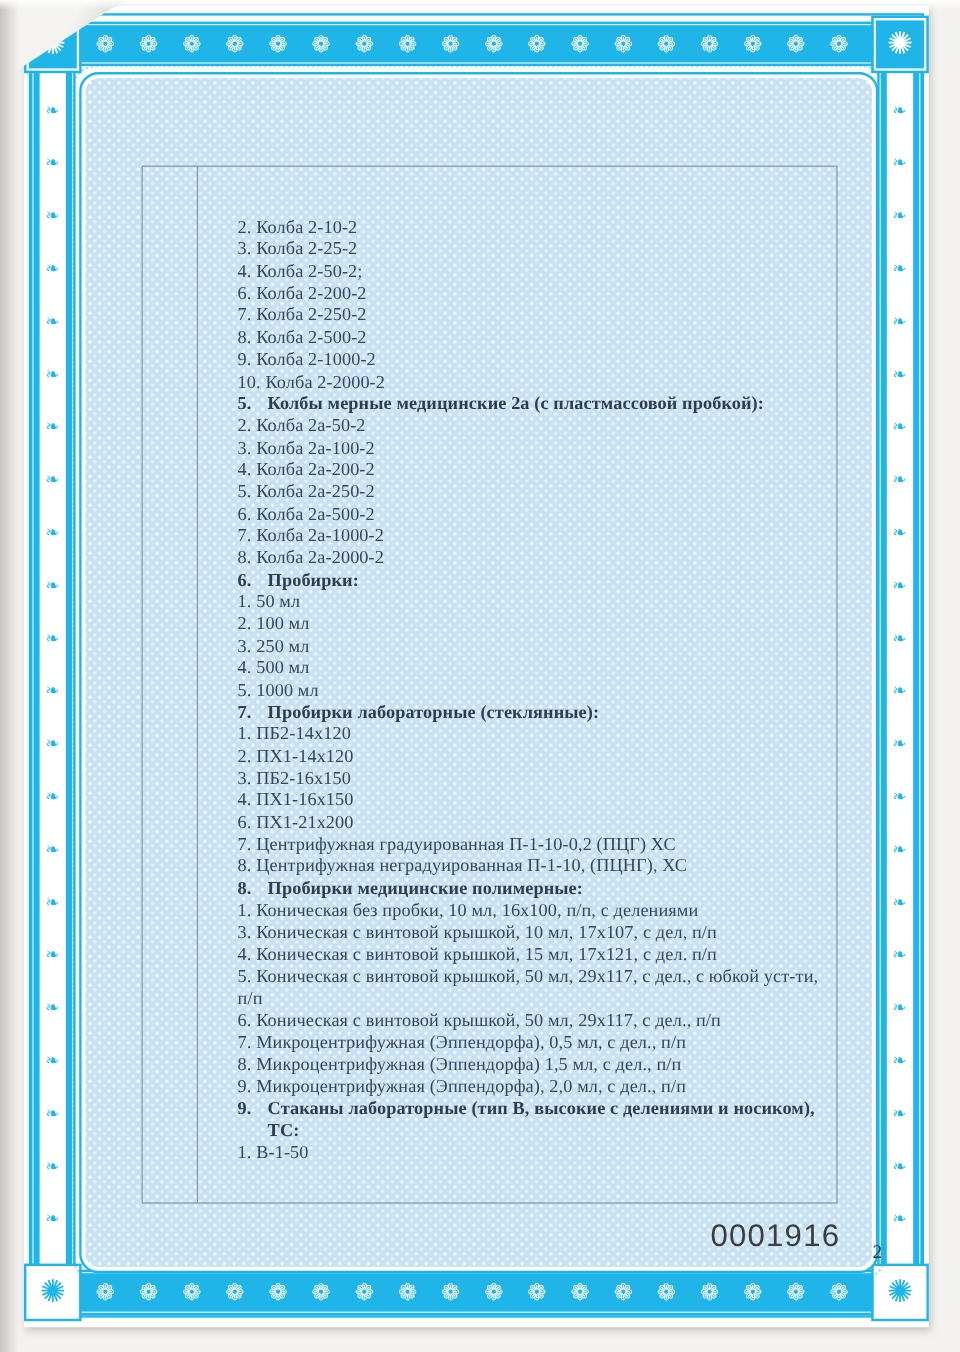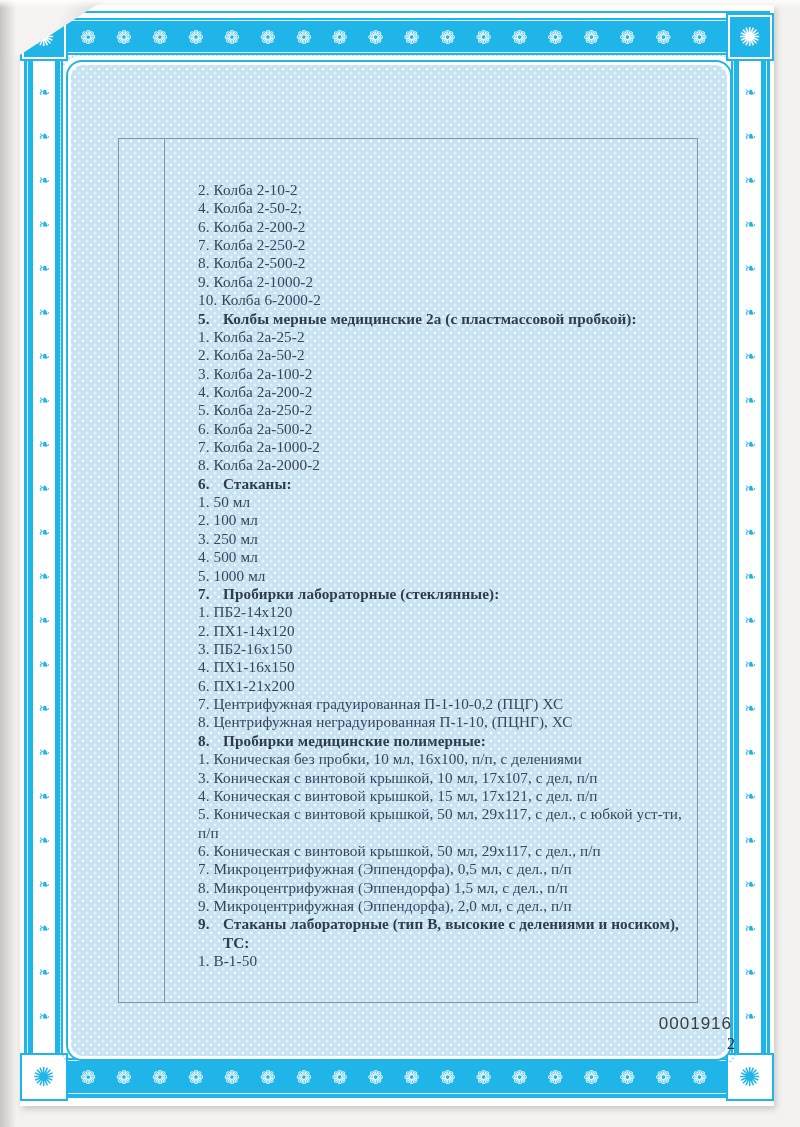--- a/index.html
+++ b/index.html
@@ -62,22 +62,22 @@
         border:1px solid var(--table-line);}
   .table-divider{position:absolute;left:45px;top:0;bottom:0;width:1px;background:var(--table-line);}
   .content{position:absolute;left:79px;top:2px;width:493px;color:var(--text);
         font-size:15.2px;line-height:18.36px;letter-spacing:.1px;margin-top:40px;}
   .sec-head{display:flex;font-weight:bold;color:var(--text-bold);}
   .sec-num{flex:0 0 25px;}
   .sec-title{flex:1;}
   .item{font-weight:normal;}
 
   
-  .serial{position:absolute;left:592px;top:1014px;width:140px;text-align:right;z-index:20;
-        font-family:"Liberation Sans","DejaVu Sans",sans-serif;font-size:17px;
+  .serial{position:absolute;left:592px;top:1014px;width:140px;text-align:left;z-index:20;
+        font-family:"Liberation Sans","DejaVu Sans",sans-serif;font-size:26px;
         letter-spacing:1px;color:var(--serial-text);}
   .pagenum{position:absolute;left:727px;top:1035px;z-index:20;font-size:16px;
         color:#2e2e33;font-family:"Liberation Serif",serif;}
 
   
   .fold{position:absolute;left:0;top:0;width:104px;height:68px;z-index:30;
         clip-path:polygon(0 0,100% 0,0 100%);
         background:linear-gradient(115deg,#f4f3f1 50%,#dedcd8 76%,#bfbdb9 97%,#a8a6a2 100%);
         filter:drop-shadow(3px 3px 3px rgba(70,70,70,.45));}
 </style>
@@ -109,50 +109,50 @@
 
     <div class="inner">
       <div class="inner-fill">
         <div class="table">
           <div class="table-divider"></div>
           <div class="content">
   <div class="section">
 
     <div class="sec-items">
                   <div class="item">2. Колба 2-10-2</div>
+                  <div class="item">3. Колба 2-25-2</div>
                   <div class="item">4. Колба 2-50-2;</div>
                   <div class="item">6. Колба 2-200-2</div>
                   <div class="item">7. Колба 2-250-2</div>
                   <div class="item">8. Колба 2-500-2</div>
                   <div class="item">9. Колба 2-1000-2</div>
-                  <div class="item">10. Колба 6-2000-2</div>
+                  <div class="item">10. Колба 2-2000-2</div>
                 </div>
   </div>
 
   <div class="section">
     <div class="sec-head">
       <span class="sec-num">5.</span>
       <span class="sec-title">Колбы мерные медицинские 2а (с пластмассовой пробкой):</span>
     </div>
     <div class="sec-items">
-                  <div class="item">1. Колба 2а-25-2</div>
                   <div class="item">2. Колба 2а-50-2</div>
                   <div class="item">3. Колба 2а-100-2</div>
                   <div class="item">4. Колба 2а-200-2</div>
                   <div class="item">5. Колба 2а-250-2</div>
                   <div class="item">6. Колба 2а-500-2</div>
                   <div class="item">7. Колба 2а-1000-2</div>
                   <div class="item">8. Колба 2а-2000-2</div>
                 </div>
   </div>
 
   <div class="section">
     <div class="sec-head">
       <span class="sec-num">6.</span>
-      <span class="sec-title">Стаканы:</span>
+      <span class="sec-title">Пробирки:</span>
     </div>
     <div class="sec-items">
                   <div class="item">1. 50 мл</div>
                   <div class="item">2. 100 мл</div>
                   <div class="item">3. 250 мл</div>
                   <div class="item">4. 500 мл</div>
                   <div class="item">5. 1000 мл</div>
                 </div>
   </div>
 

